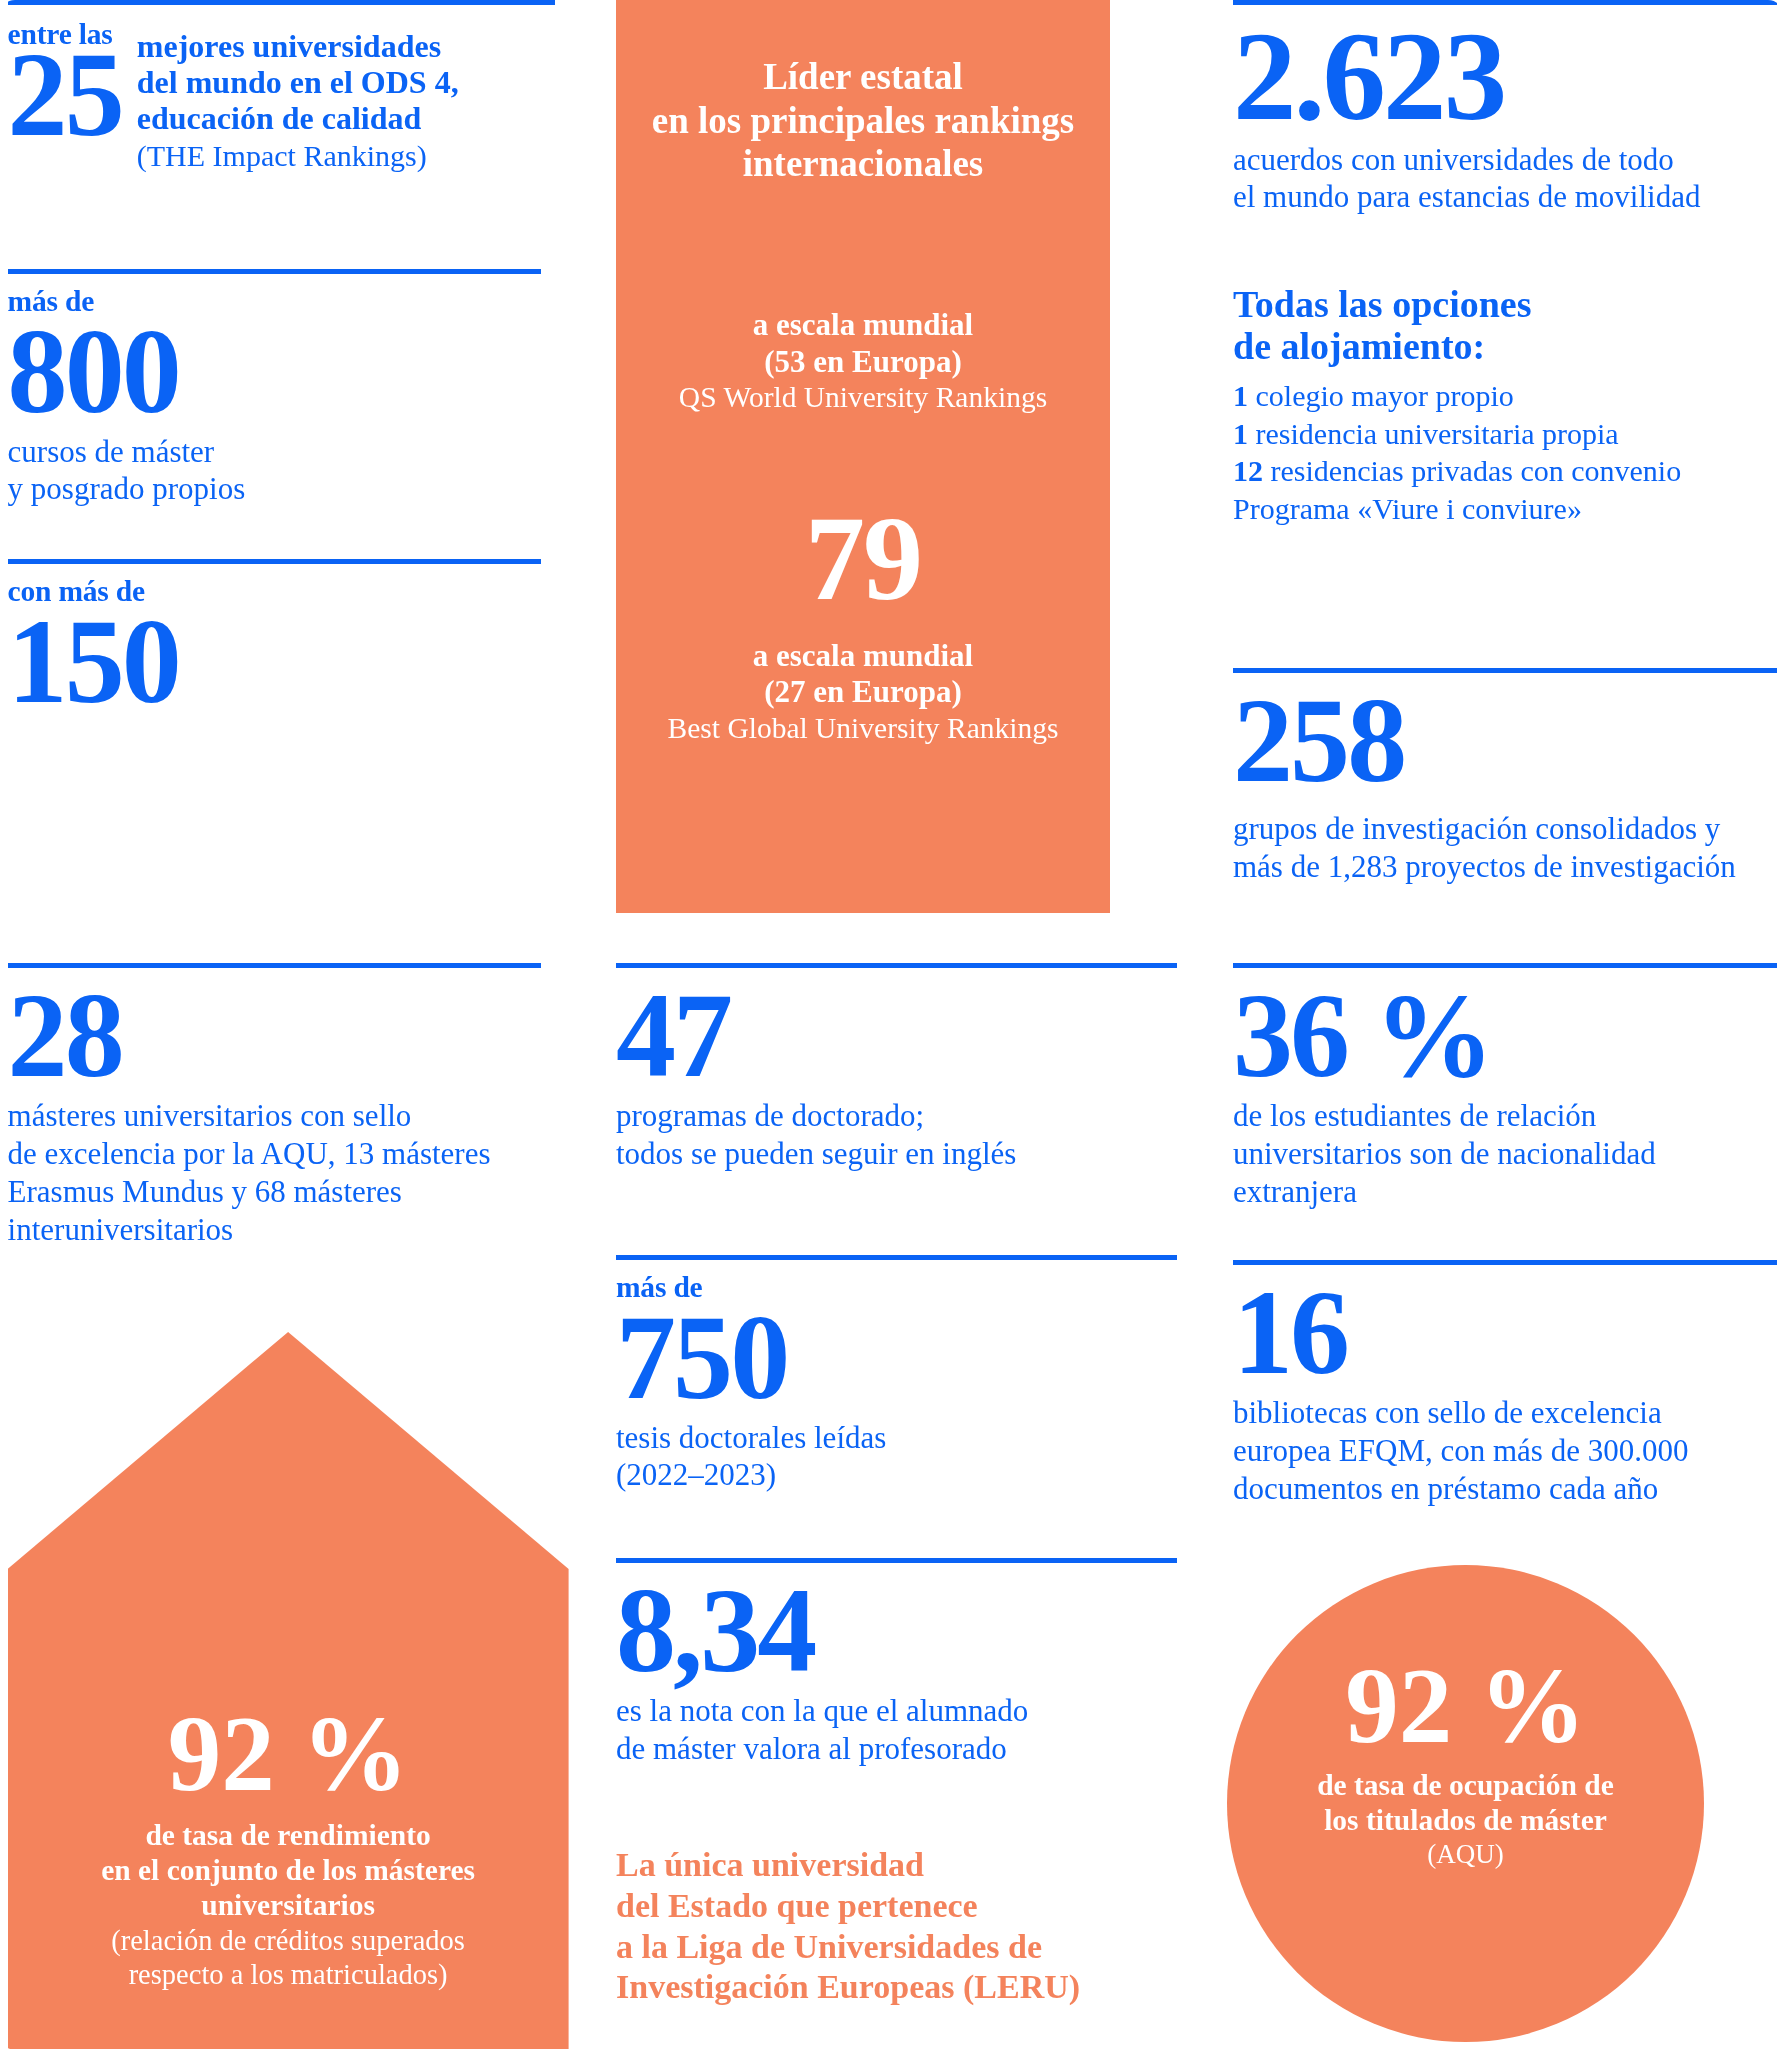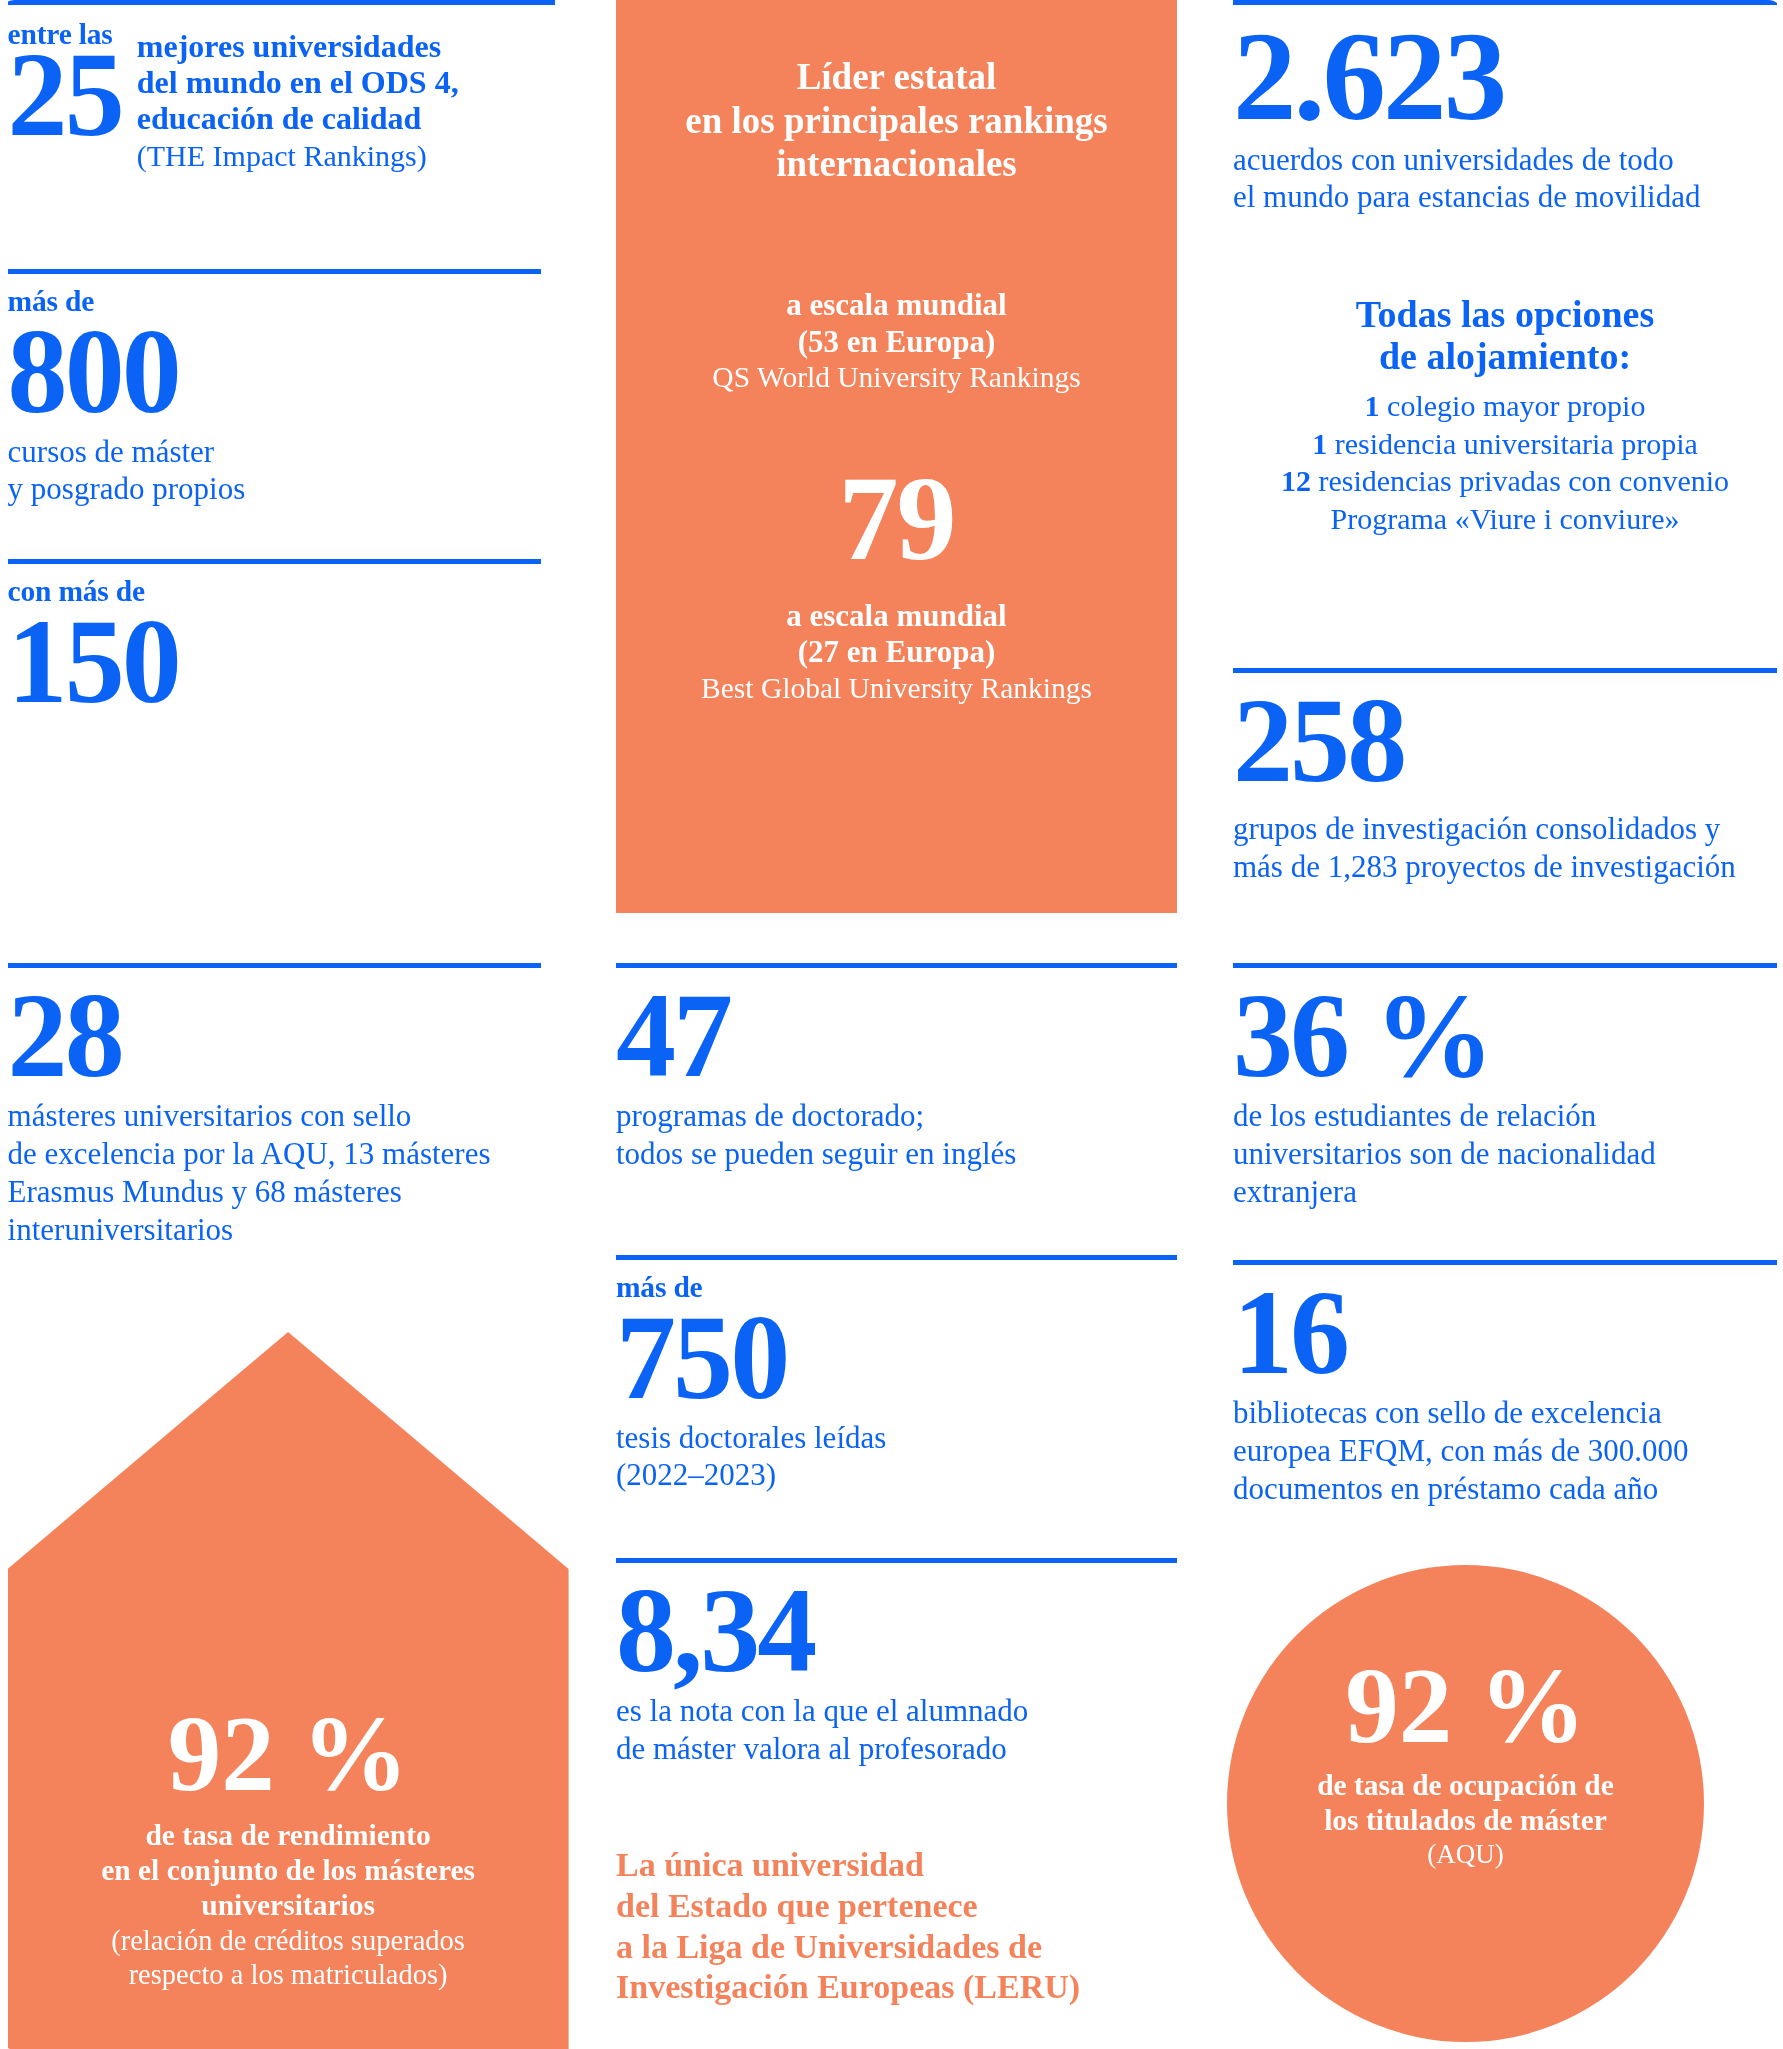--- a/index.html
+++ b/index.html
@@ -105,29 +105,30 @@
     line-height: 1.2;
     color: #0a63f5;
     margin-top: 1.9px;
   }
 
   
   .orange-panel {
     position: absolute;
     left: 616px;
     top: 0;
-    width: 561px;
+    width: 494px;
     height: 913px;
     background: #f4835c;
     display: flex;
     flex-direction: column;
     align-items: center;
     padding-top: 55px;
     color: #ffffff;
     text-align: center;
+    gap: 20px;
   }
   .panel-title {
     font-family: "Liberation Serif", serif;
     font-weight: bold;
     font-size: 37px;
     line-height: 1.18;
     color: #ffffff;
   }
   .panel-num {
     font-family: "Liberation Serif", serif;
@@ -353,21 +354,21 @@
 
   <div class="col col-right">
 
     <div class="stat" style="top:0px;">
       <div class="rule"></div>
       <div class="bignum" style="font-size:127px;margin-top:1.9px;">2.623</div>
       <div class="desc nowrap">acuerdos con universidades de todo
 el mundo para estancias de movilidad</div>
     </div>
 
-    <div class="stat" style="top:294px;text-align:center;">
+    <div class="stat" style="top:284px;">
       <div class="headline nowrap">Todas las opciones
 de alojamiento:</div>
       <div class="house-list">
         <div>
           <b>1</b>
           <span>colegio mayor propio</span>
         </div>
         <div>
           <b>1</b>
           <span>residencia universitaria propia</span>

